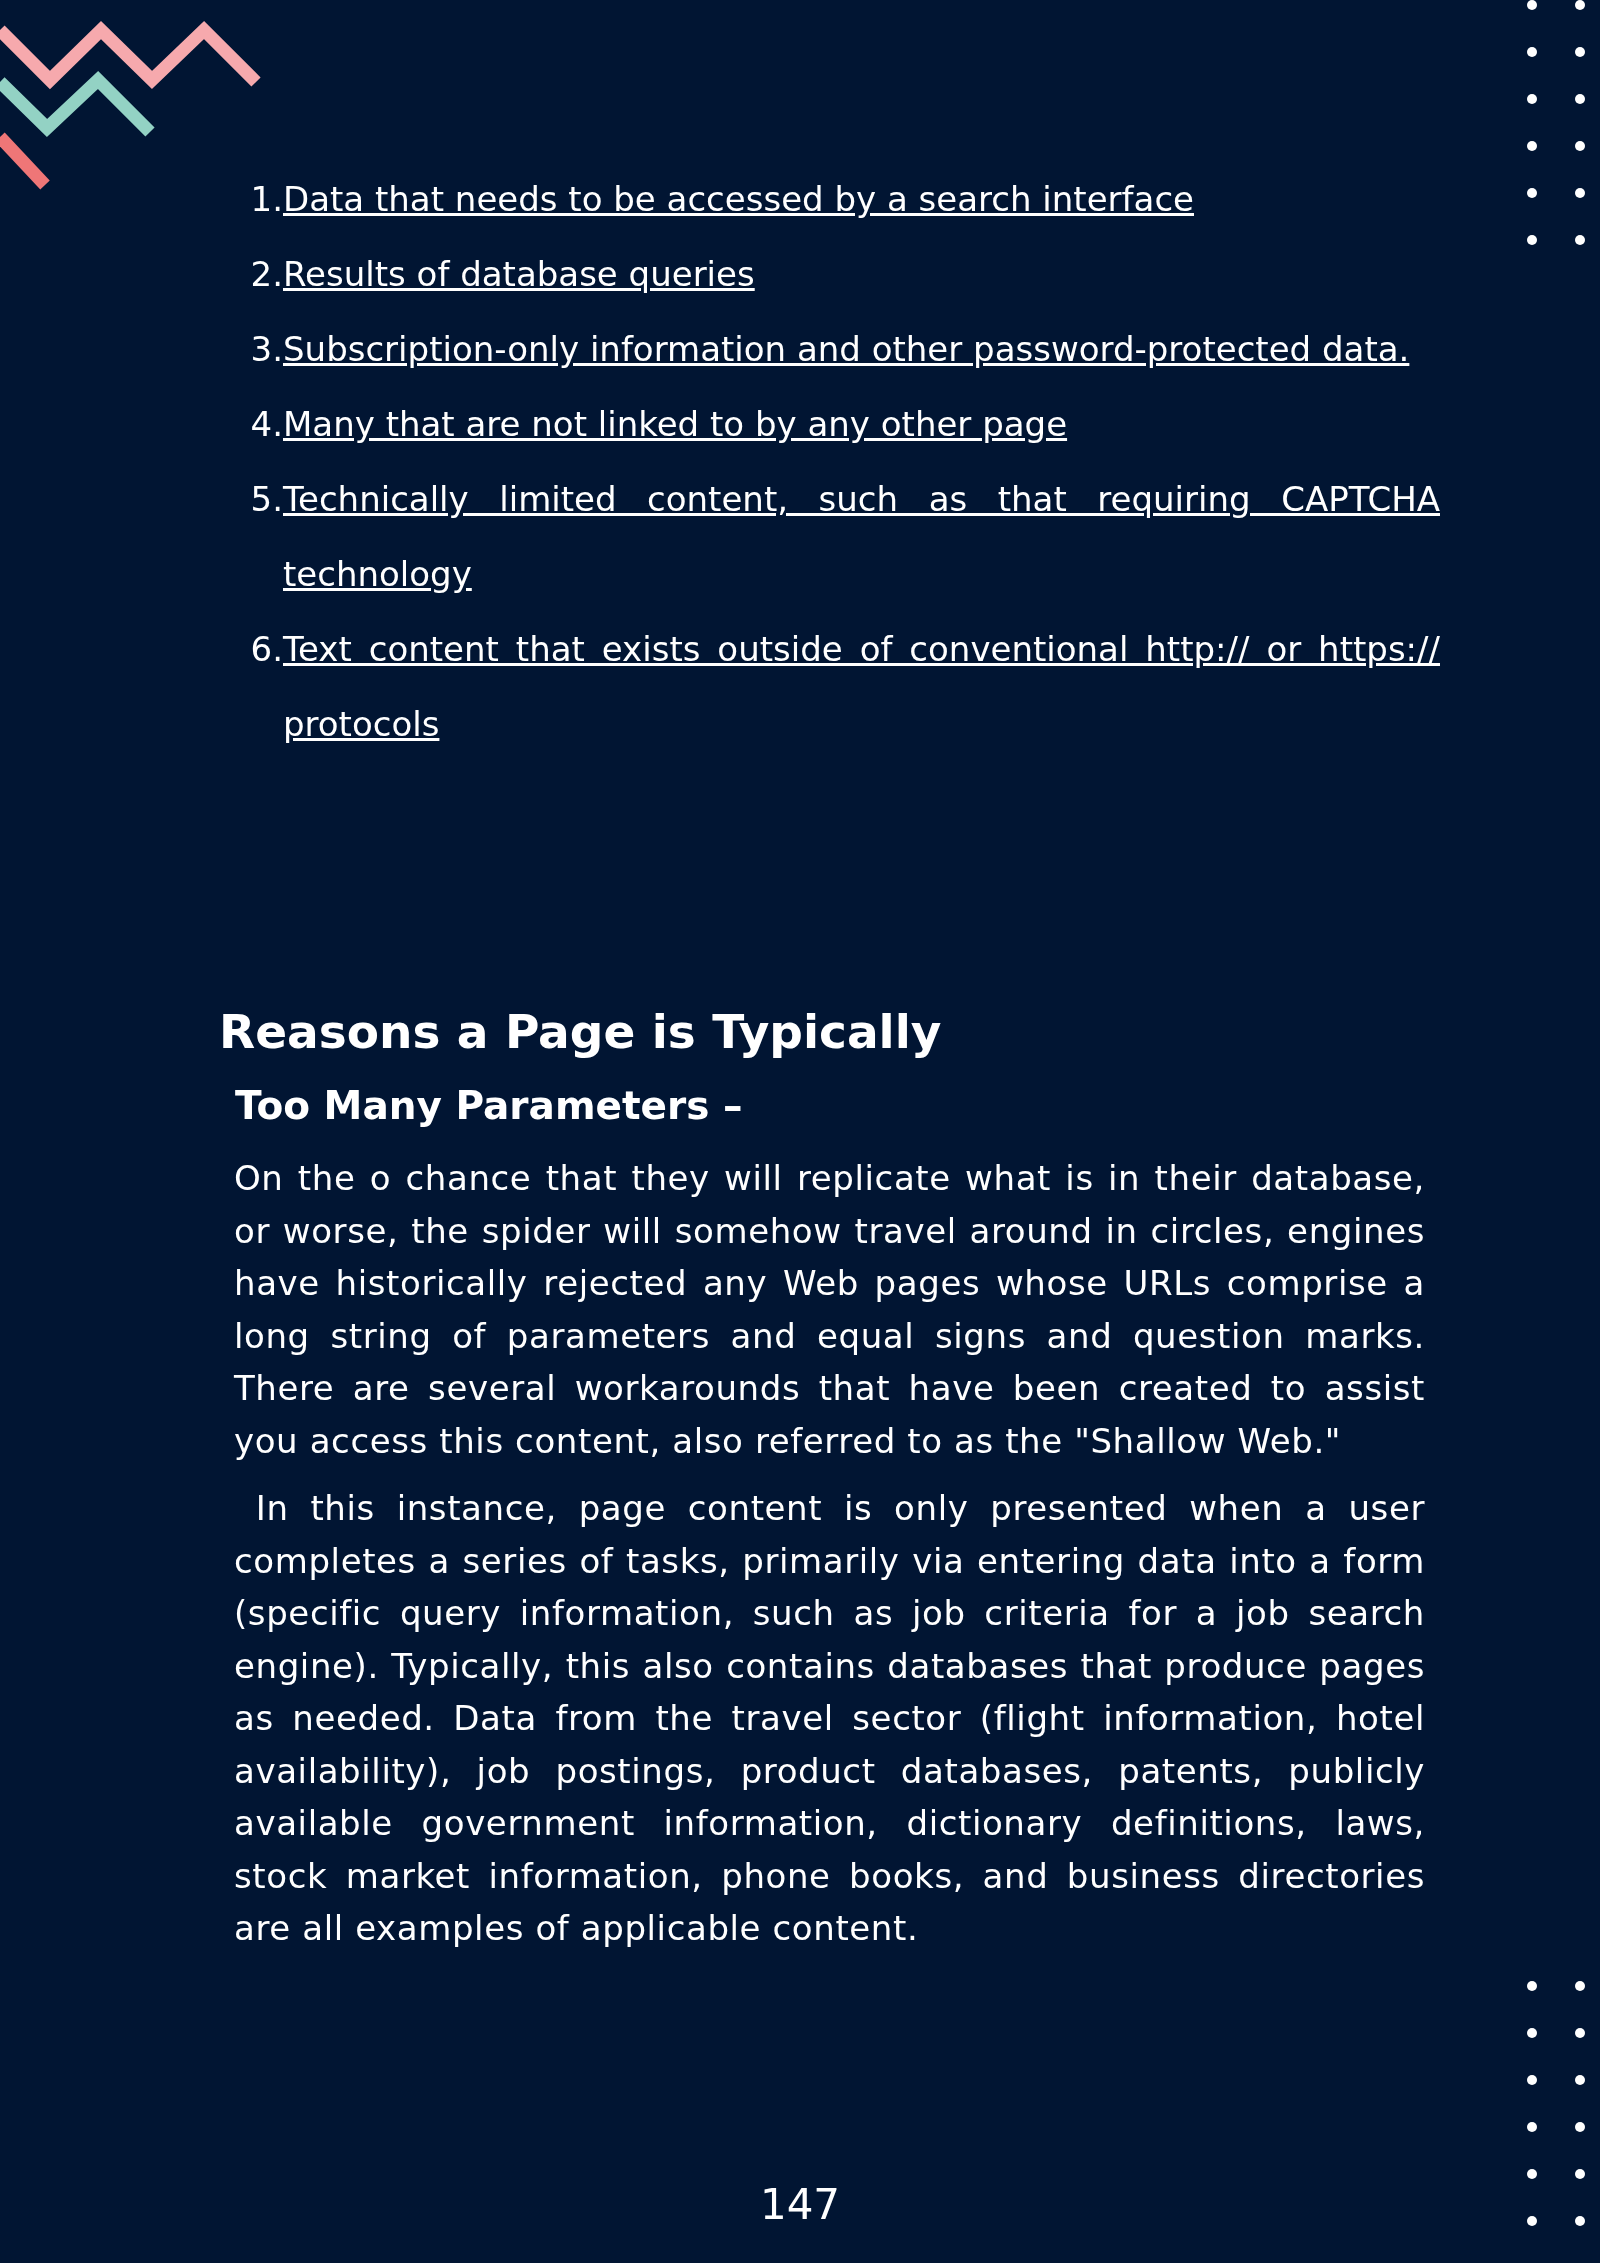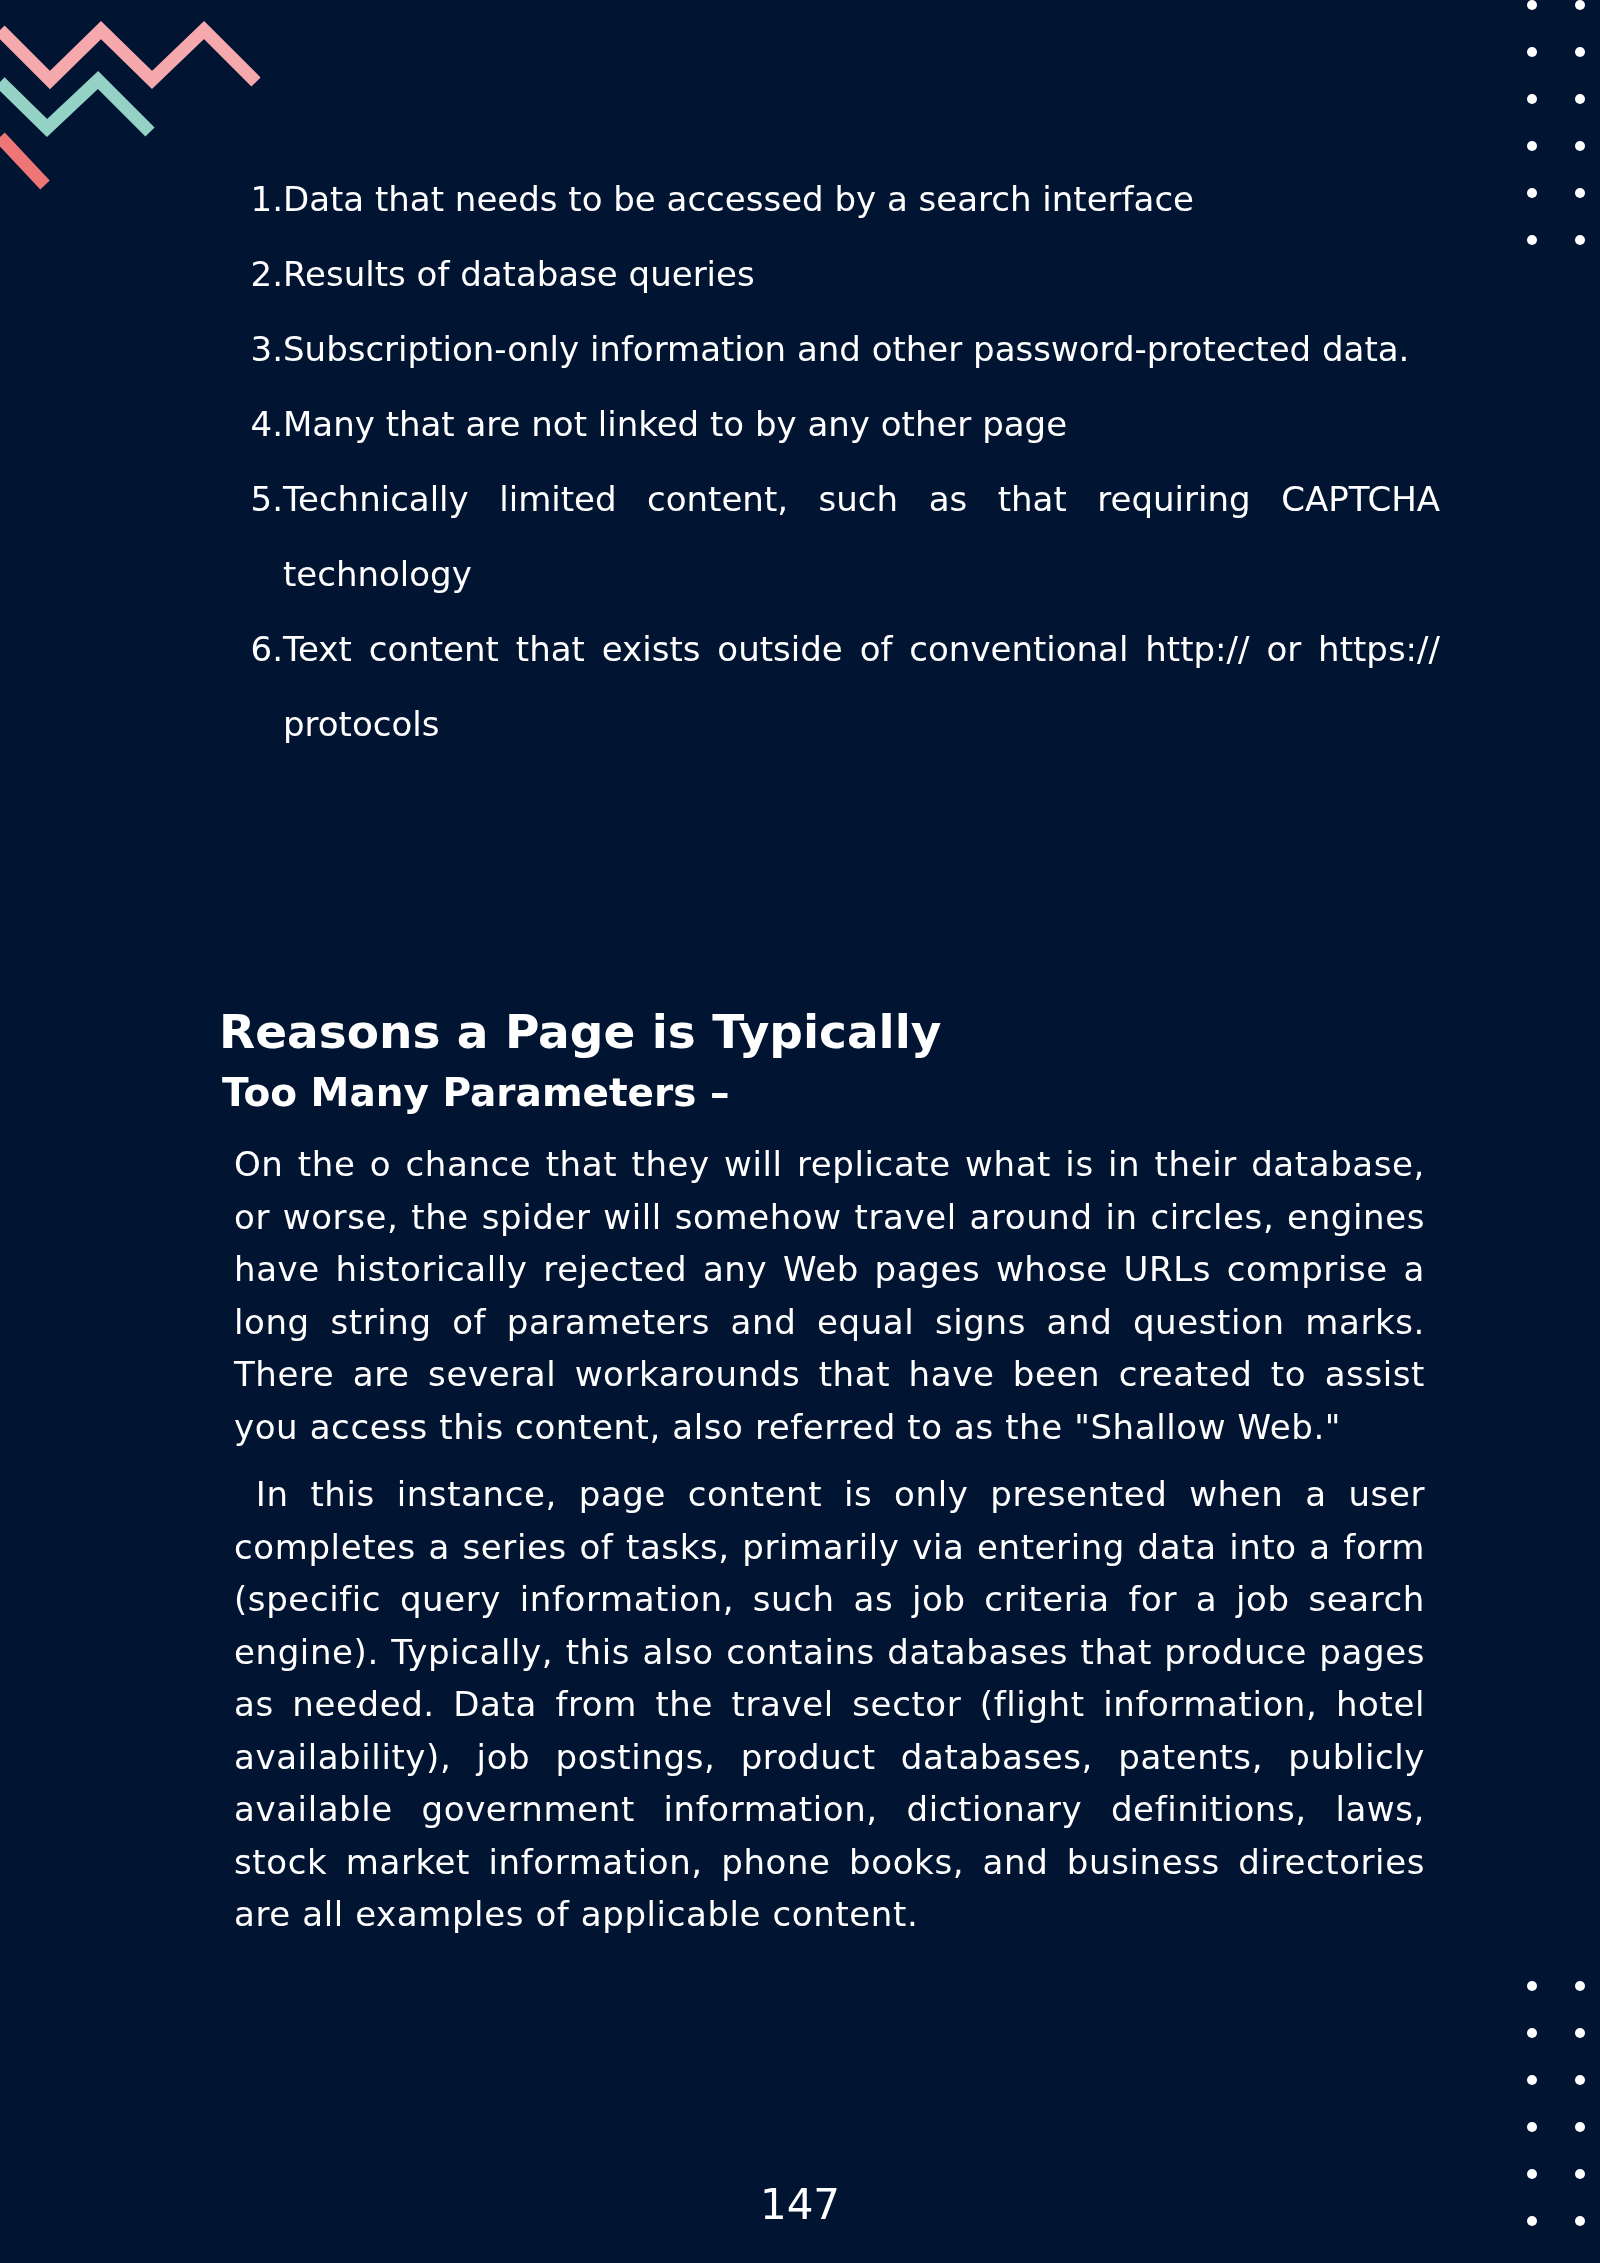--- a/index.html
+++ b/index.html
@@ -8,23 +8,23 @@
     color:#ffffff; font-family:"DejaVu Sans", sans-serif;
   }
   .deco { position:absolute; left:0; top:0; }
   .dots { position:absolute; width:100px; }
   .dot { position:absolute; width:10px; height:10px; border-radius:50%; background:#ffffff; }
   .content { position:absolute; left:219px; width:1221px; }
   h1.heading { font-family:"DejaVu Sans", sans-serif; font-weight:bold; font-size:47px; line-height:68px; margin:0; letter-spacing:0.2px; }
   ol.examples { list-style:none; margin:0; padding:0; }
   ol.examples li { display:flex; font-size:34px; line-height:75px; text-align:justify; }
   ol.examples li .num { width:64px; text-align:right; flex:none; padding-right:0; }
-  ol.examples li .txt { flex:1; text-align:justify; text-align-last:left; }
+  ol.examples li .txt { flex:1; text-align:justify; text-align-last:left;text-decoration:underline; }
   h2.section { font-weight:bold; font-size:47px; line-height:56px; margin:0; }
-  h3.sub { font-weight:bold; font-size:39px; line-height:60px; margin:3px; text-align:justify; text-align-last:left; }
+  h3.sub { font-weight:bold; font-size:39px; line-height:60px; margin:16px; text-align:justify; text-align-last:left; }
   p.body { font-size:34px; line-height:52.5px; margin:15px; text-align:justify; text-align-last:left; letter-spacing:0.6px; }
   .pagenum { position:absolute; left:0; width:1600px; top:2180px; text-align:center; font-size:42px; }
 </style>
 </head>
 <body>
 
 <svg class="deco" width="300" height="220" viewBox="0 0 300 220">
   <polyline points="0,30 50,80 101,30 152,80 204,30 256,82" fill="none" stroke="#f6a9ad" stroke-width="13"></polyline>
   <polyline points="0,82 47,128 98,80 150,132" fill="none" stroke="#93d2c4" stroke-width="13"></polyline>
   <polyline points="0,137 45,185" fill="none" stroke="#ef7677" stroke-width="13"></polyline>

